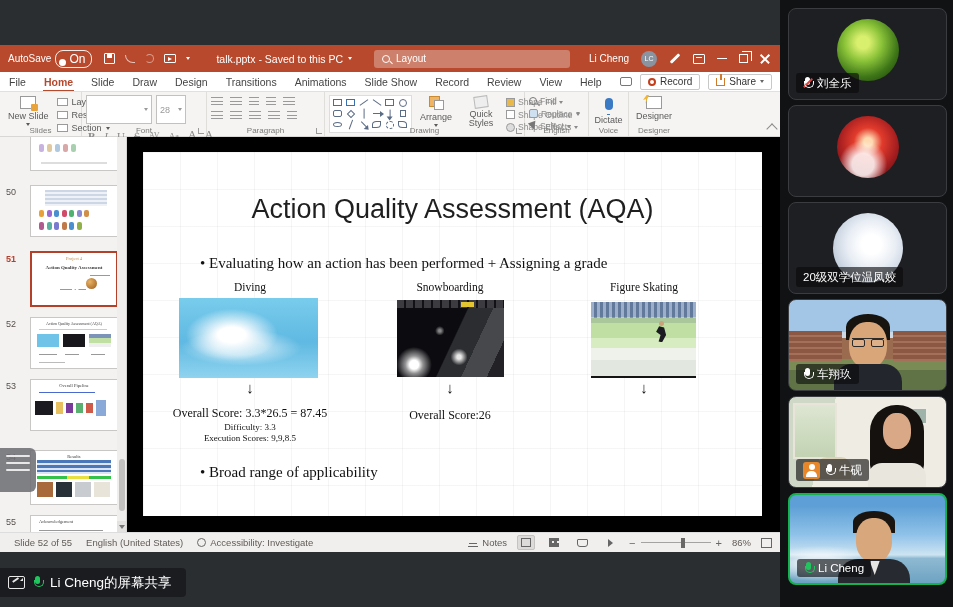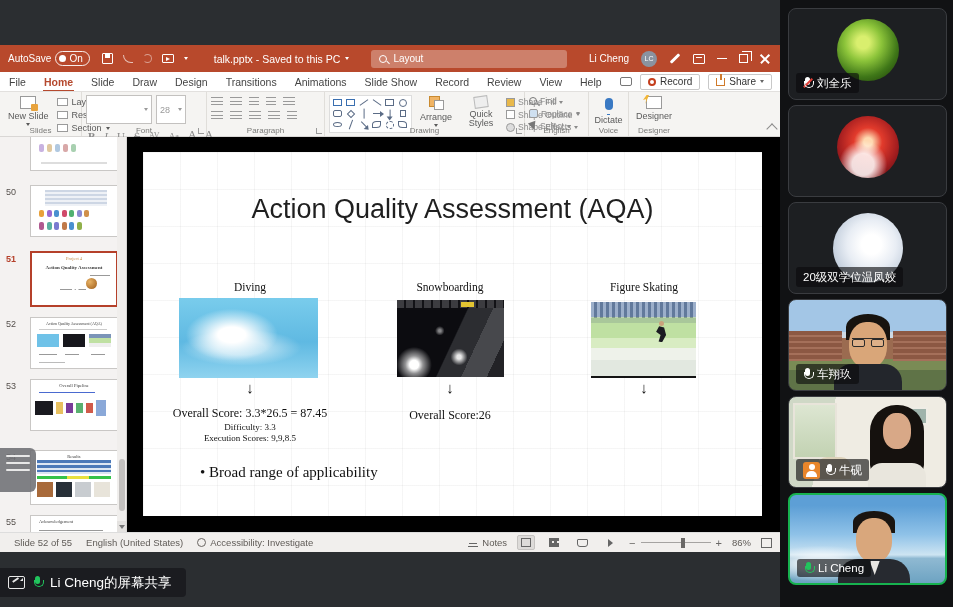--- a/index.html
+++ b/index.html
@@ -5,21 +5,21 @@
   *{box-sizing:border-box;margin:0;padding:0}
   html,body{width:953px;height:607px;overflow:hidden;font-family:"Liberation Sans",sans-serif}
   .stage{position:relative;width:953px;height:607px;background:#2b2e31}
 
   
   .ppt{position:absolute;left:0;top:45px;width:780px;height:507px;background:#fff}
 
   
   .titlebar{position:absolute;left:0;top:0;width:780px;height:27px;background:#b8492c;display:flex;align-items:center;color:#fff;font-size:10px}
   .autosave{display:flex;align-items:center;gap:4px;margin-left:8px}
-  .as-pill{display:flex;align-items:center;gap:3px;border:1px solid rgba(255,255,255,.9);border-radius:8px;padding:1px 6px 1px 3px;font-size:10px}
+  .as-pill{display:flex;align-items:flex-end;gap:3px;border:1px solid rgba(255,255,255,.9);border-radius:8px;padding:1px 6px 1px 3px;font-size:12px}
   .as-dot{width:7px;height:7px;border-radius:50%;background:#fff}
   .qat{display:flex;align-items:center;gap:10px;margin-left:12px}
   .ic-save{width:11px;height:11px;border:1.4px solid #fff;border-radius:1px;position:relative}
   .ic-save:before{content:"";position:absolute;left:2px;top:0;width:5px;height:4px;background:#fff}
   .ic-undo{width:10px;height:8px;border:1.4px solid #ffffffaa;border-top:none;border-right:none;border-radius:0 0 0 8px}
   .ic-redo{width:9px;height:9px;border:1.4px solid #ffffff77;border-radius:50%;border-left-color:transparent}
   .ic-present{width:12px;height:9px;border:1.4px solid #fff;border-radius:1px;position:relative}
   .ic-present:before{content:"";position:absolute;left:3px;top:1.5px;border-left:4px solid #fff;border-top:2px solid transparent;border-bottom:2px solid transparent}
   .cv{width:0;height:0;border-left:3.5px solid transparent;border-right:3.5px solid transparent;border-top:4px solid currentColor;display:inline-block}
   .cv-sm{border-left-width:2.8px;border-right-width:2.8px;border-top-width:3.4px}
@@ -614,20 +614,21 @@
 
       <div class="float-tb">
           <i></i>
           <i></i>
           <i></i>
         </div>
 
       <div class="canvas">
         <div class="slide">
           <div class="s-title">Action Quality Assessment (AQA)</div>
+          <div class="s-b1">• Evaluating how an action has been performed + Assigning a grade</div>
 
           <div class="collab" style="left:27px">Diving</div>
           <div class="collab" style="left:227px">Snowboarding</div>
           <div class="collab" style="left:421px">Figure Skating</div>
 
           <div class="vframe img-dive"></div>
           <div class="vframe img-snow">
             <div class="snow-bar"></div>
           </div>
           <div class="vframe img-skate">

